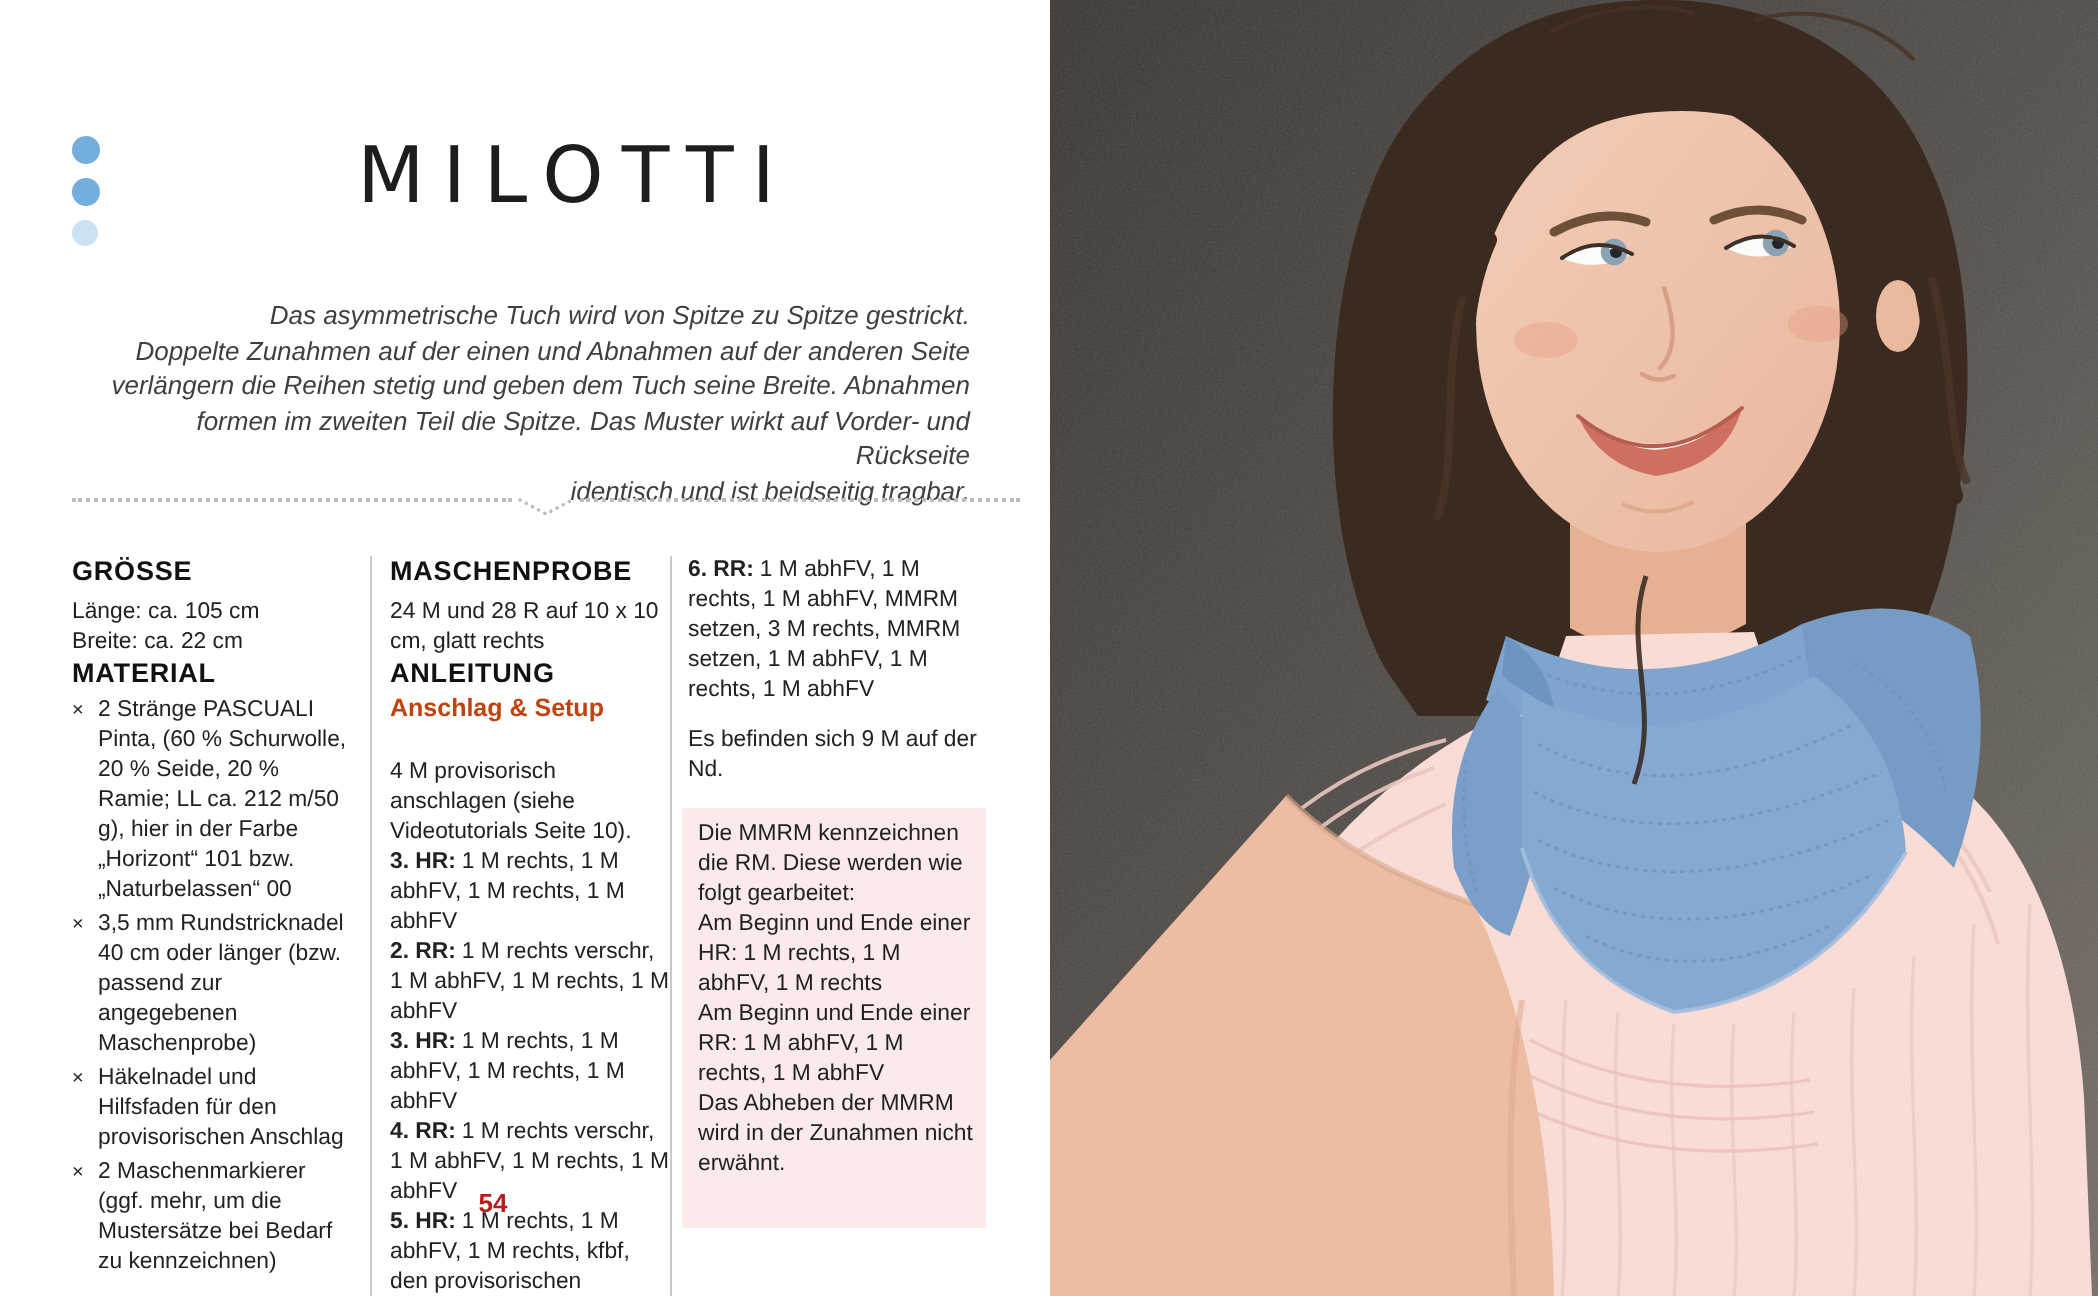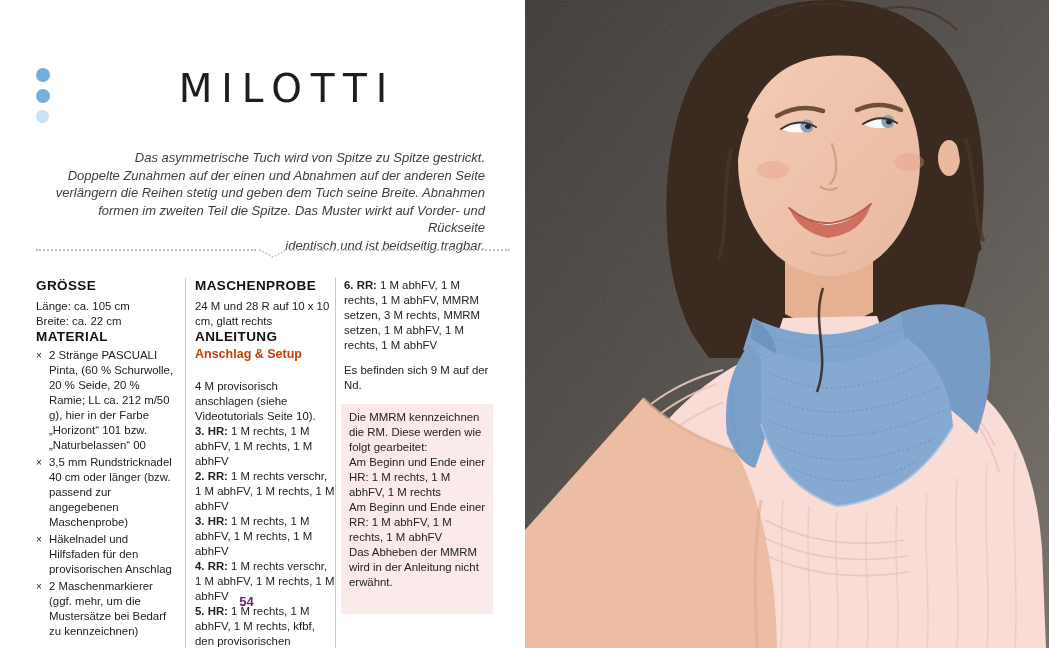--- a/index.html
+++ b/index.html
@@ -53,21 +53,21 @@
   .step b{margin-right:3px;}
 
   .info-box{
     background:var(--info_box_bg,#fbeaea);
     margin-top:11px;margin-left:-3px;padding:6px 6px 24px 8px;
   }
   .info-box p{margin:0;}
 
   .pageno{
     position:absolute;left:0;top:594px;width:493px;text-align:center;
-    font-weight:bold;font-size:13px;color:#701a75;
+    font-weight:bold;font-size:13px;color:#b91c1c;
   }
 
   
   .photo{position:absolute;left:525px;top:0;width:524px;height:648px;}
   .photo svg{display:block;}
 </style>
 </head>
 <body>
 
 <div class="spread">
@@ -144,21 +144,21 @@
       </div>
 
       <div class="col col3">
         <div class="body-txt">
           <p class="step"><b>6. RR:</b><span>1 M abhFV, 1 M rechts, 1 M abhFV, MMRM setzen, 3 M rechts, MMRM setzen, 1 M abhFV, 1 M rechts, 1 M abhFV</span></p>
           <p class="step" style="margin-top:10px;">Es befinden sich 9 M auf der Nd.</p>
           <div class="info-box">
             <p>Die MMRM kennzeichnen die RM. Diese werden wie folgt gearbeitet:</p>
             <p>Am Beginn und Ende einer HR: 1 M rechts, 1 M abhFV, 1 M rechts</p>
             <p>Am Beginn und Ende einer RR: 1 M abhFV, 1 M rechts, 1 M abhFV</p>
-            <p>Das Abheben der MMRM wird in der Anleitung nicht erwähnt.</p>
+            <p>Das Abheben der MMRM wird in der Zunahmen nicht erwähnt.</p>
           </div>
         </div>
       </div>
     </div>
 
     <div class="pageno">54</div>
   </div>
 
   <div class="photo">
     <svg width="524" height="648" viewBox="0 0 524 648">

